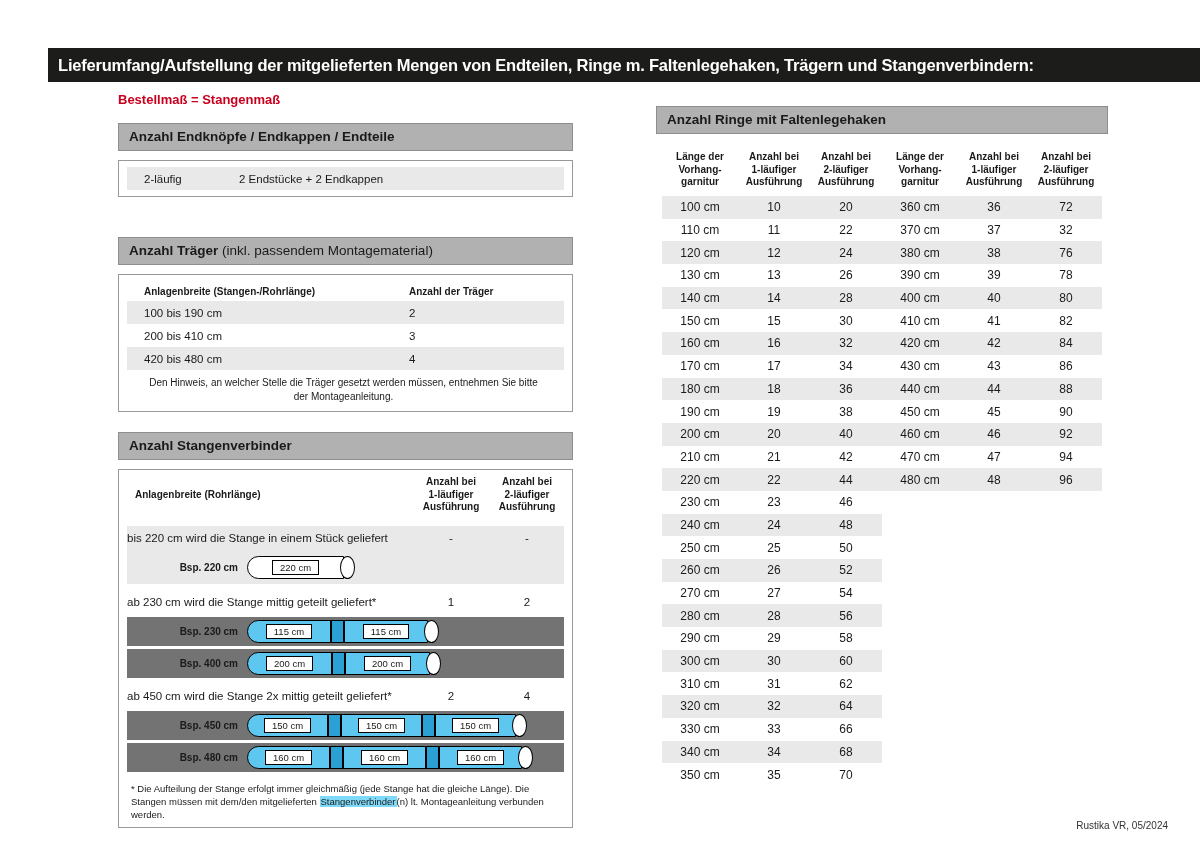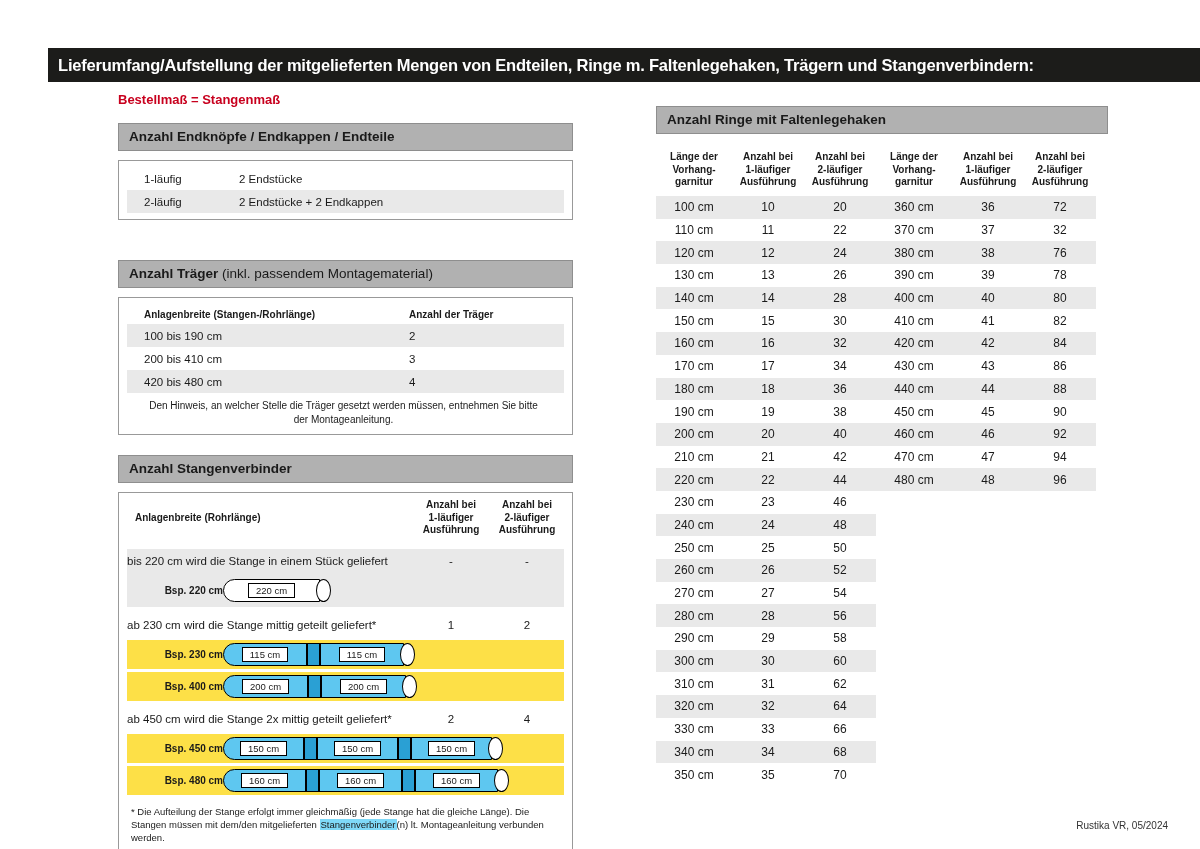--- a/index.html
+++ b/index.html
@@ -65,22 +65,22 @@
   .vb-head .h1 { align-self:center; padding-left:8px; }
   .vb-head .hc { text-align:center; white-space:pre-line; line-height:1.25; }
 
   .vb-group { margin-top:6px; }
   .vb-group.shade-block { background:#e9e9e9; padding-bottom:2px; }
   .vb-group-head { align-items:center; min-height:24px; font-size:11.5px; }
   .vb-desc { }
   .vb-count { text-align:center; }
 
   .rod-row { display:flex; align-items:center; height:29px; margin-top:3px; }
-  .rod-row.shade { background:#fde047; }
-  .rod-label { width:96px; text-align:right; padding-right:0; font-size:10px; font-weight:bold; flex:none; }
+  .rod-row.shade { background:#737373; }
+  .rod-label { width:120px; text-align:right; padding-right:9px; font-size:10px; font-weight:bold; flex:none; }
 
   .rod { height:23px; display:flex; align-items:stretch; flex:none; }
   .rod-body {
     flex:1; display:flex; align-items:stretch;
     border:1.5px solid #000; border-radius:12px 0 0 12px;
     background:#5ec7f0; overflow:hidden;
   }
   .rod-body.single { background:#fff; }
   .rod-seg { flex:1; display:flex; align-items:center; justify-content:center; }
   .rod-seg-label {
@@ -91,21 +91,21 @@
   .rod-cap {
     width:15px; flex:none; background:#fff;
     border:1.5px solid #000; border-radius:50%;
     margin-left:-4px; position:relative; z-index:2;
   }
 
   .footnote { font-size:9.5px; line-height:1.4; margin-top:10px; padding-left:4px; max-width:440px; }
   .footnote .hl { background:#7fd9f8; padding:0 1px; }
 
   
-  .ring-tables { display:flex; gap:0; margin-top:10px; }
+  .ring-tables { display:flex; gap:0; margin-top:10px;justify-content:center; }
   .ring-table { width:220px; }
   .ring-head {
     display:grid; grid-template-columns:76px 72px 72px;
     font-size:10px; font-weight:bold; text-align:center;
     white-space:pre-line; line-height:1.25;
     height:52px; align-items:center;
   }
   .ring-row {
     display:grid; grid-template-columns:76px 72px 72px;
     height:22.7px; align-items:center; text-align:center;
@@ -124,24 +124,20 @@
 
 <div class="left-col">
 
   <div class="subtitle">Bestellmaß = Stangenmaß</div>
 
   <div class="sec-header sec-endteile">
     <span>Anzahl Endknöpfe / Endkappen / Endteile</span>
   </div>
   <div class="box">
     <div>
-        <div class="tbl-row two-col">
-          <span>1-läufig</span>
-          <span>2 Endstücke</span>
-        </div>
         <div class="tbl-row two-col shade">
           <span>2-läufig</span>
           <span>2 Endstücke + 2 Endkappen</span>
         </div>
       </div>
   </div>
 
   <div class="sec-header sec-traeger">
     <span>Anzahl Träger</span><span class="suffix"> (inkl. passendem Montagematerial)</span>
   </div>

